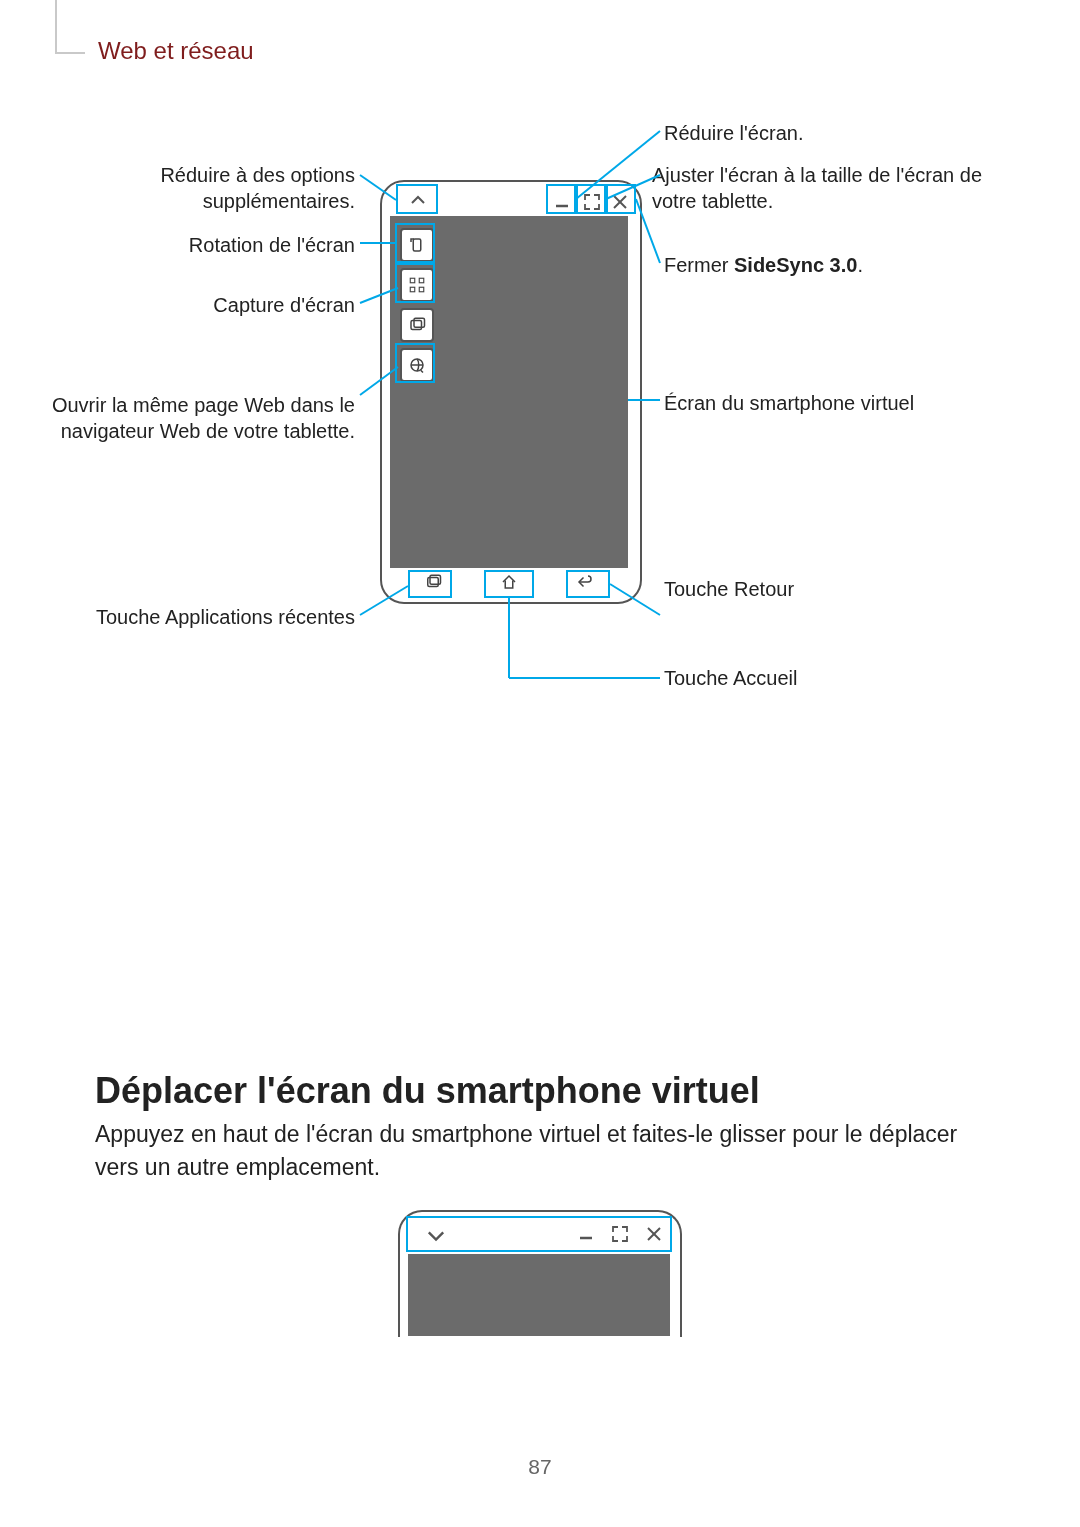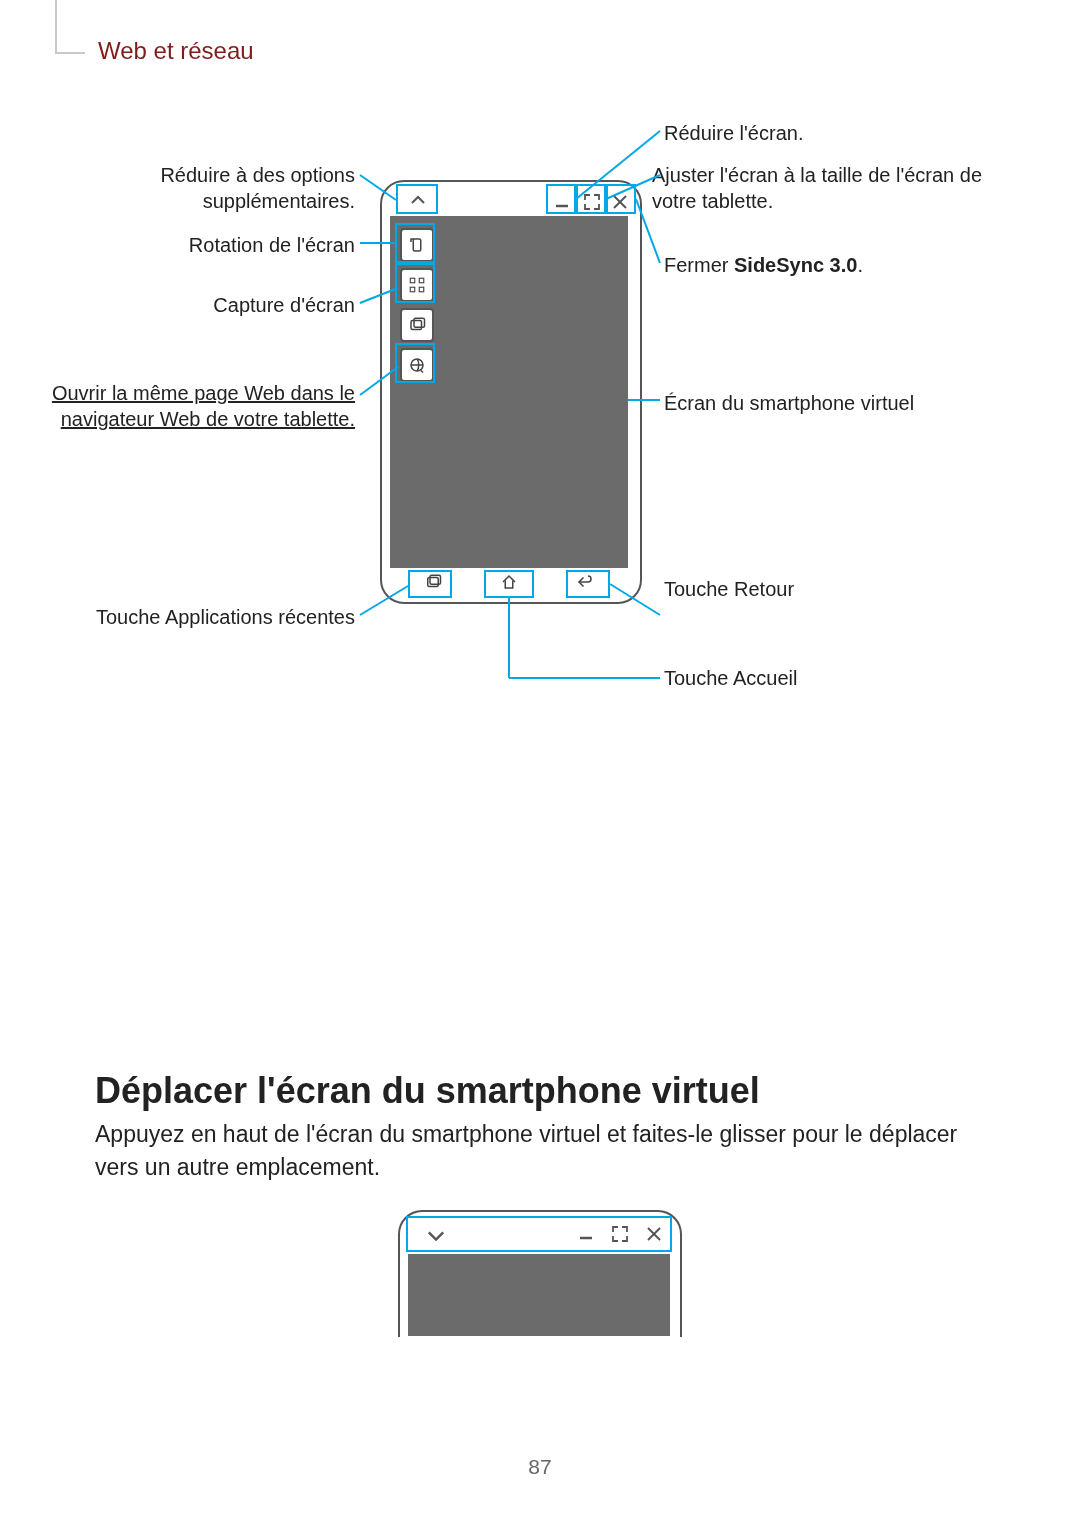--- a/index.html
+++ b/index.html
@@ -228,21 +228,21 @@
           </svg>
       </span>
     </div>
 
     <div class="label left" style="left:75px; top:42px; width:280px;">
       <span>Réduire à des options</span><br>
       <span>supplémentaires.</span>
     </div>
     <div class="label left" style="left:75px; top:112px; width:280px;">Rotation de l'écran</div>
     <div class="label left" style="left:75px; top:172px; width:280px;">Capture d'écran</div>
-    <div class="label left" style="left:30px; top:260px; width:325px;text-decoration:underline;">
+    <div class="label left" style="left:30px; top:272px; width:325px;">
       <span>Ouvrir la même page Web dans le</span><br>
       <span>navigateur Web de votre tablette.</span>
     </div>
     <div class="label left" style="left:55px; top:484px; width:300px;">Touche Applications récentes</div>
 
     <div class="label" style="left:664px; top:0px; width:350px;">Réduire l'écran.</div>
     <div class="label" style="left:652px; top:42px; width:350px;">
       <span>Ajuster l'écran à la taille de l'écran de votre tablette.</span>
     </div>
     <div class="label" style="left:664px; top:132px;">

